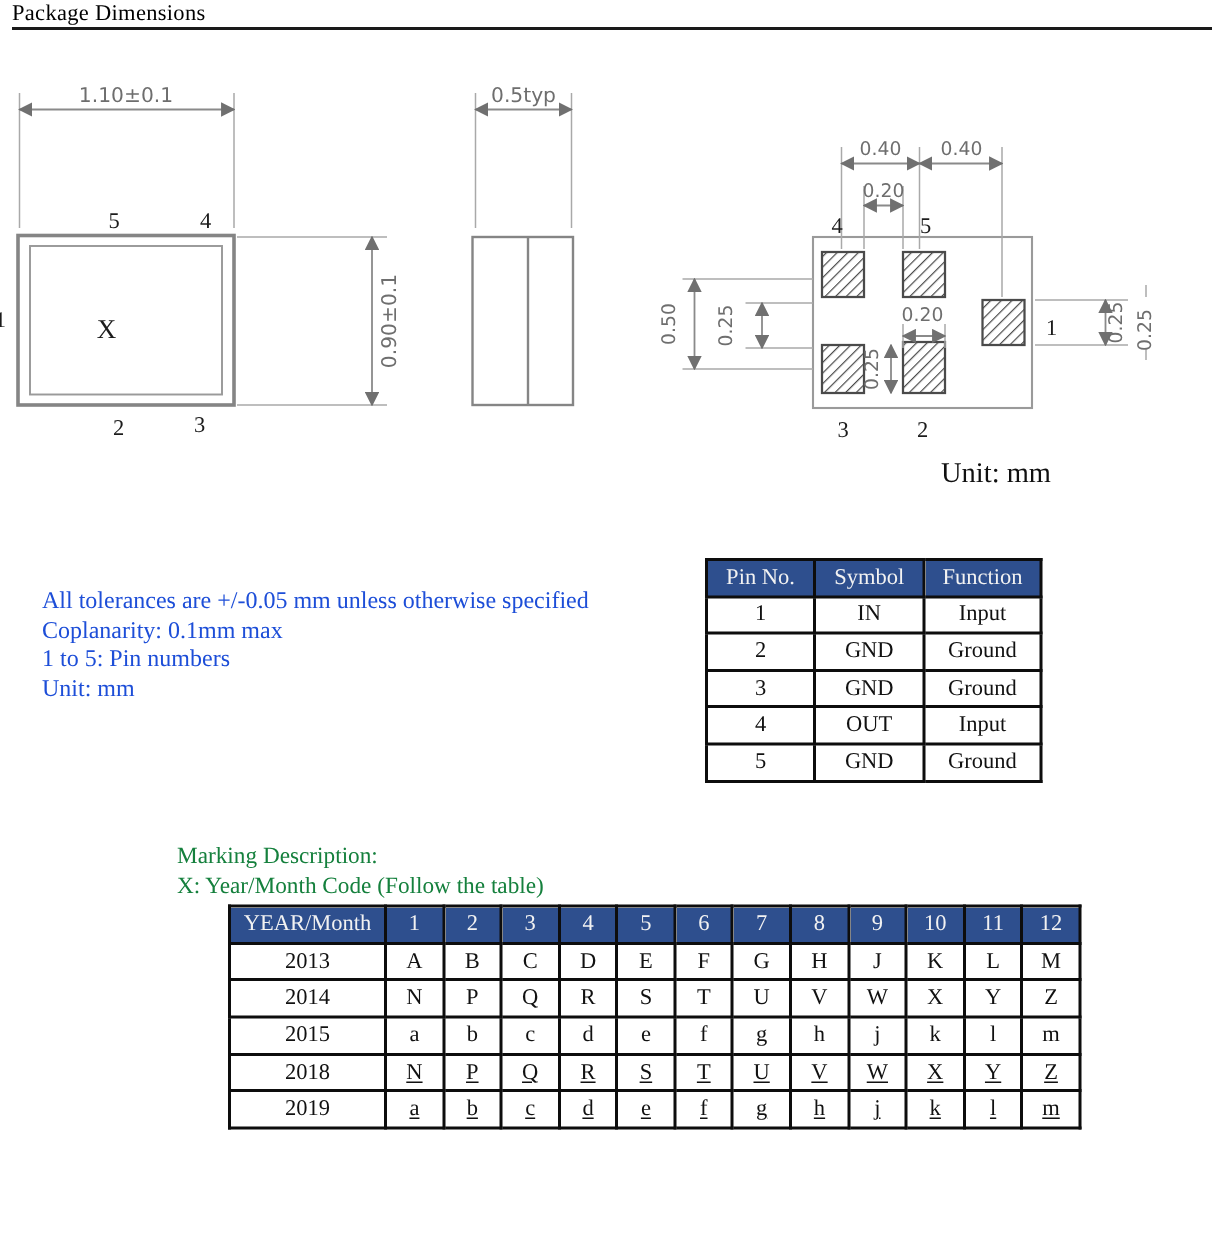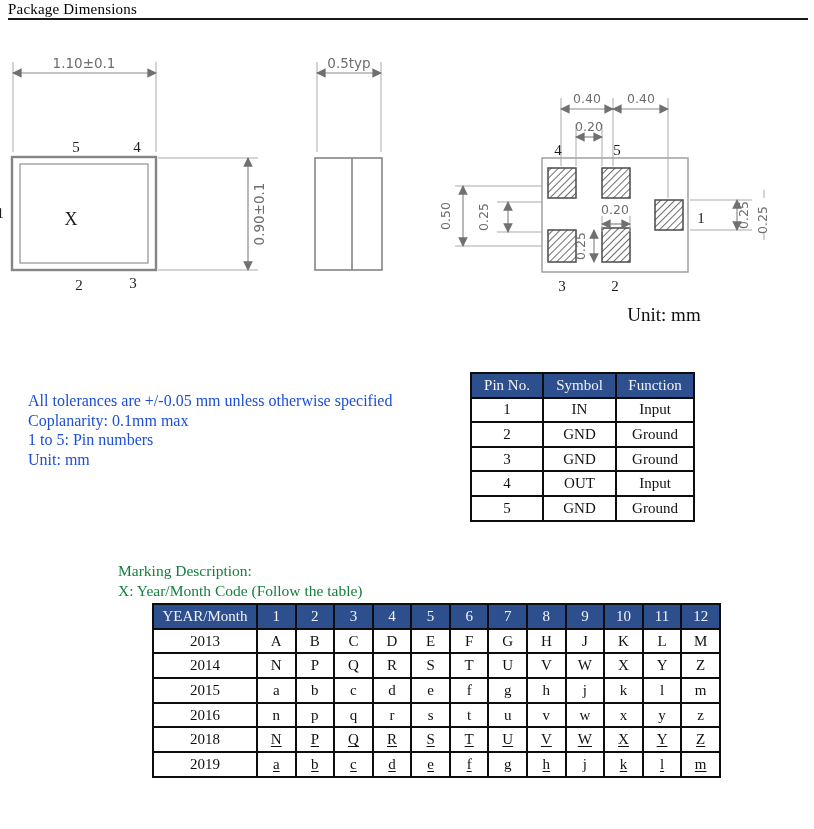--- a/index.html
+++ b/index.html
@@ -276,35 +276,20 @@
           <td>c</td>
           <td>d</td>
           <td>e</td>
           <td>f</td>
           <td>g</td>
           <td>h</td>
           <td>j</td>
           <td>k</td>
           <td>l</td>
           <td>m</td>
-        </tr>
-        <tr>
-          <td>2016</td>
-          <td>n</td>
-          <td>p</td>
-          <td>q</td>
-          <td>r</td>
-          <td>s</td>
-          <td>t</td>
-          <td>u</td>
-          <td>v</td>
-          <td>w</td>
-          <td>x</td>
-          <td>y</td>
-          <td>z</td>
         </tr>
         <tr class="u">
           <td>2018</td>
           <td>N</td>
           <td>P</td>
           <td>Q</td>
           <td>R</td>
           <td>S</td>
           <td>T</td>
           <td>U</td>

